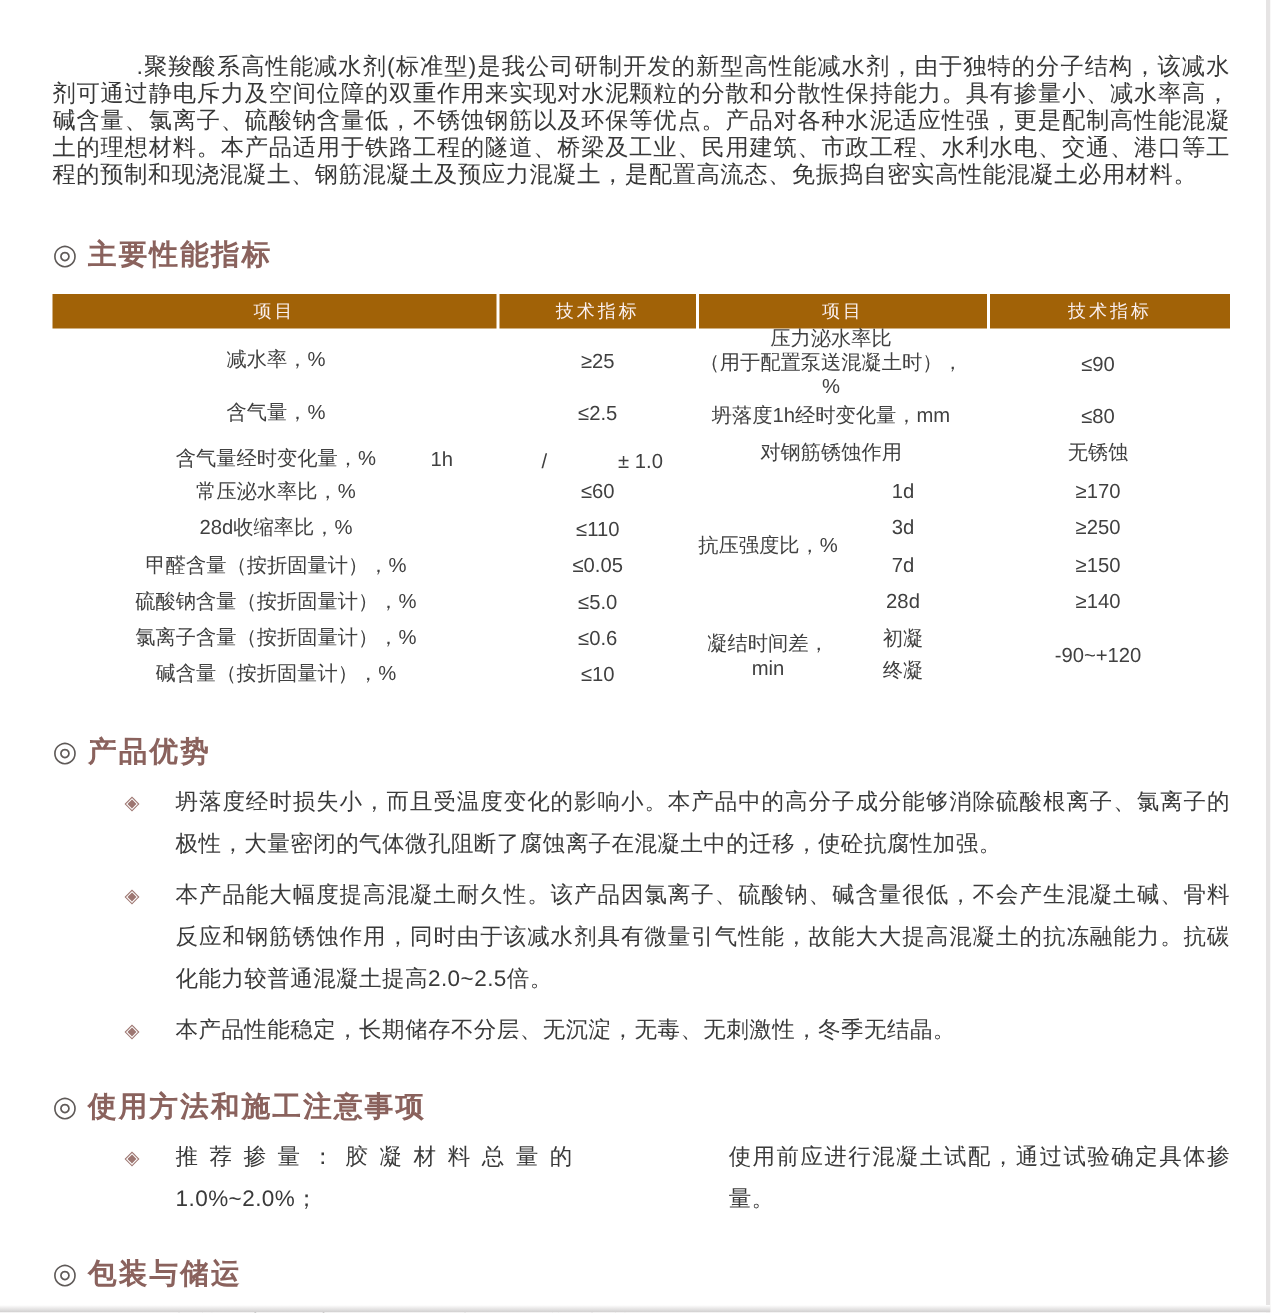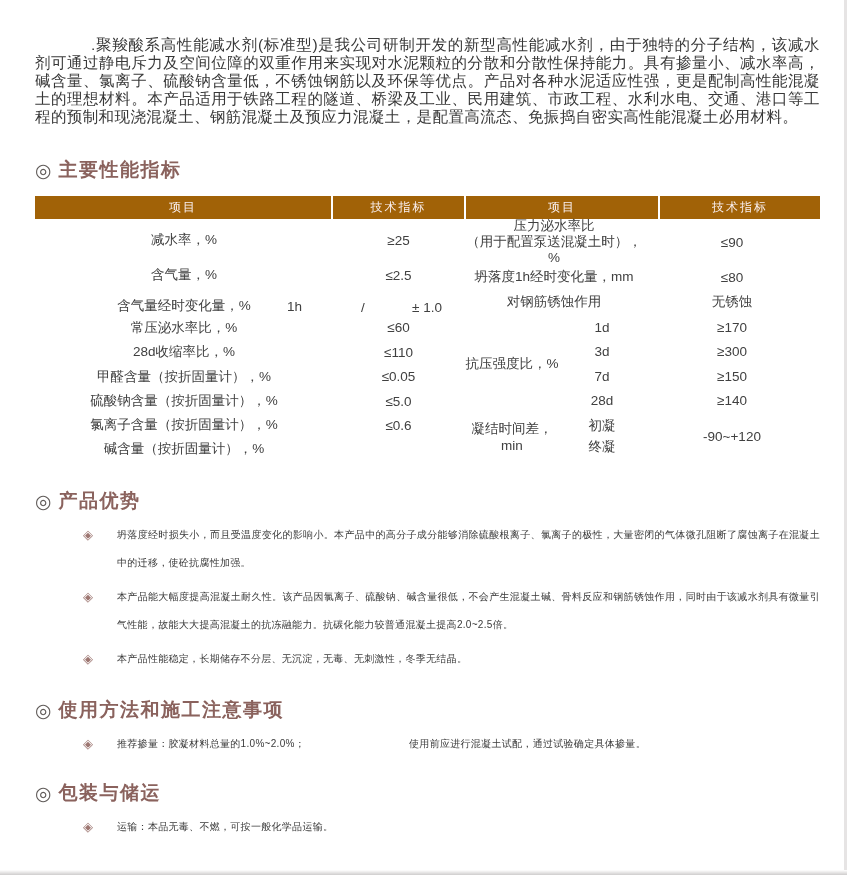--- a/index.html
+++ b/index.html
@@ -49,21 +49,21 @@
   .col1{grid-column:1;} .col2{grid-column:2;} .col3{grid-column:3;}
   .r1{grid-row:1;} .r2{grid-row:2;} .r3{grid-row:3;} .r4{grid-row:4;}
   .r5{grid-row:5;} .r6{grid-row:6;} .r7{grid-row:7;} .r8{grid-row:8;}
   .r4-8{grid-row:4 / 8;}
   .twoline{flex-direction:column;line-height:16px;justify-content:center;}
   .stack{flex-direction:column;line-height:21px;font-family:Liberation Serif, serif;}
   
   .bullets{margin-top:7px;}
   .bullet{display:flex;margin:0 0 6px 0;padding-left:48px;}
   .bullet .dia{width:34px;color:#9d7671;font-size:13px;line-height:28px;flex:none;}
-  .bullet .btxt{flex:1;font-size:10px;line-height:28px;text-align:justify;color:#3a3a3a;letter-spacing:0.3px;}
+  .bullet .btxt{flex:1;font-size:15px;line-height:28px;text-align:justify;color:#3a3a3a;letter-spacing:0.3px;}
   .usage-row .btxt{display:flex;gap:40px;}
   .usage-row .part2{margin-left:64px;}
   .pack .bullet{margin-bottom:7px;}
   
   .edge-right{position:absolute;top:0;right:0;width:3px;height:100%;background:#e6e4e4;}
   .edge-bottom{position:absolute;left:0;bottom:0;width:100%;height:5px;
     background:linear-gradient(#ffffff,#cfcdcd);}
 </style>
 </head>
 <body>
@@ -120,41 +120,42 @@
         <div class="lrow h24">
           <div class="item">硫酸钠含量（按折固量计），%</div>
           <div class="val">≤5.0</div>
         </div>
         <div class="lrow h24">
           <div class="item">氯离子含量（按折固量计），%</div>
           <div class="val">≤0.6</div>
         </div>
         <div class="lrow h24">
           <div class="item">碱含量（按折固量计），%</div>
+          <div class="val">≤10</div>
         </div>
       </div>
 
       <div class="rt">
         <div class="c sp2 r1 twoline">
           <span>压力泌水率比</span>
           <span>（用于配置泵送混凝土时），%</span>
         </div>
         <div class="c col3 r1">≤90</div>
 
         <div class="c sp2 r2">坍落度1h经时变化量，mm</div>
         <div class="c col3 r2">≤80</div>
 
         <div class="c sp2 r3">对钢筋锈蚀作用</div>
         <div class="c col3 r3">无锈蚀</div>
 
         <div class="c col1 r4-8">抗压强度比，%</div>
         <div class="c col2 r4">1d</div>
         <div class="c col3 r4">≥170</div>
         <div class="c col2 r5">3d</div>
-        <div class="c col3 r5">≥300</div>
+        <div class="c col3 r5">≥250</div>
         <div class="c col2 r6">7d</div>
         <div class="c col3 r6">≥150</div>
         <div class="c col2 r7">28d</div>
         <div class="c col3 r7">≥140</div>
 
         <div class="c col1 r8">凝结时间差，min</div>
         <div class="c col2 r8 stack">
           <span>初凝</span>
           <span>终凝</span>
         </div>

